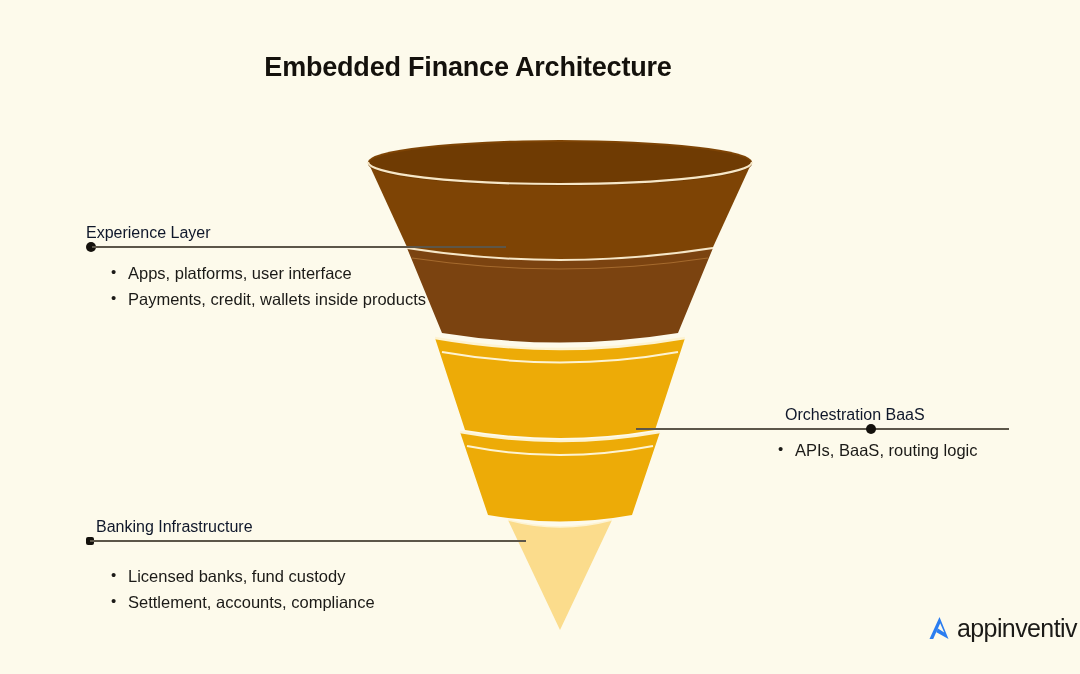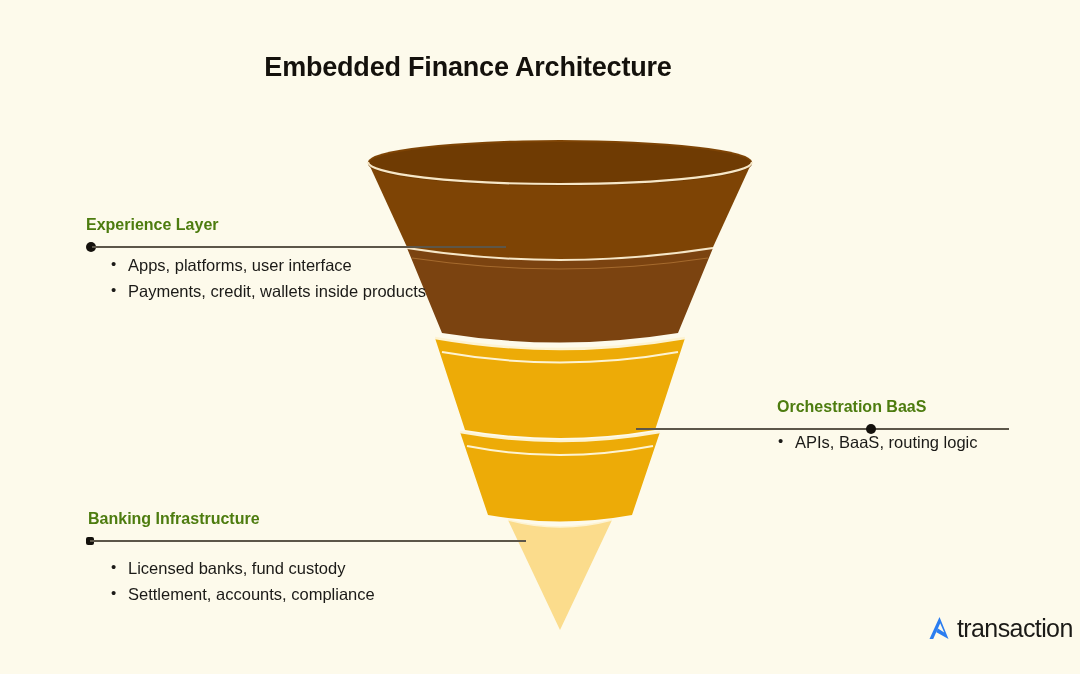--- a/index.html
+++ b/index.html
@@ -41,23 +41,23 @@
     width: 400px;
     height: 510px;
   }
 
   
   .callout {
     position: absolute;
   }
   .callout-title {
     font-size: 16px;
-    font-weight: bold;
-    color: #4d7c0f;
-    margin: 2px;
+    font-weight: normal;
+    color: #0f172a;
+    margin: 10px;
     white-space: nowrap;
   }
   .bullets {
     list-style: none;
     margin: 0;
     padding: 0;
   }
   .bullets li {
     position: relative;
     padding-left: 20px;
@@ -211,16 +211,16 @@
     <ul class="bullets">
       <li>Licensed banks, fund custody</li>
       <li>Settlement, accounts, compliance</li>
     </ul>
   </div>
 
   <div id="logo">
     <svg width="30" height="30" viewBox="0 0 30 30">
       <path d="M14.5 4 L4.5 26 L8.2 26 L15.2 10.3 L19.2 19.5 L13.0 15.6 L11.4 19.2 L23.5 26 Z" fill="#2B7DF0"></path>
     </svg>
-    <span class="logo-text">transaction</span>
+    <span class="logo-text">appinventiv</span>
   </div>
 
 </div>
 
 </body></html>

